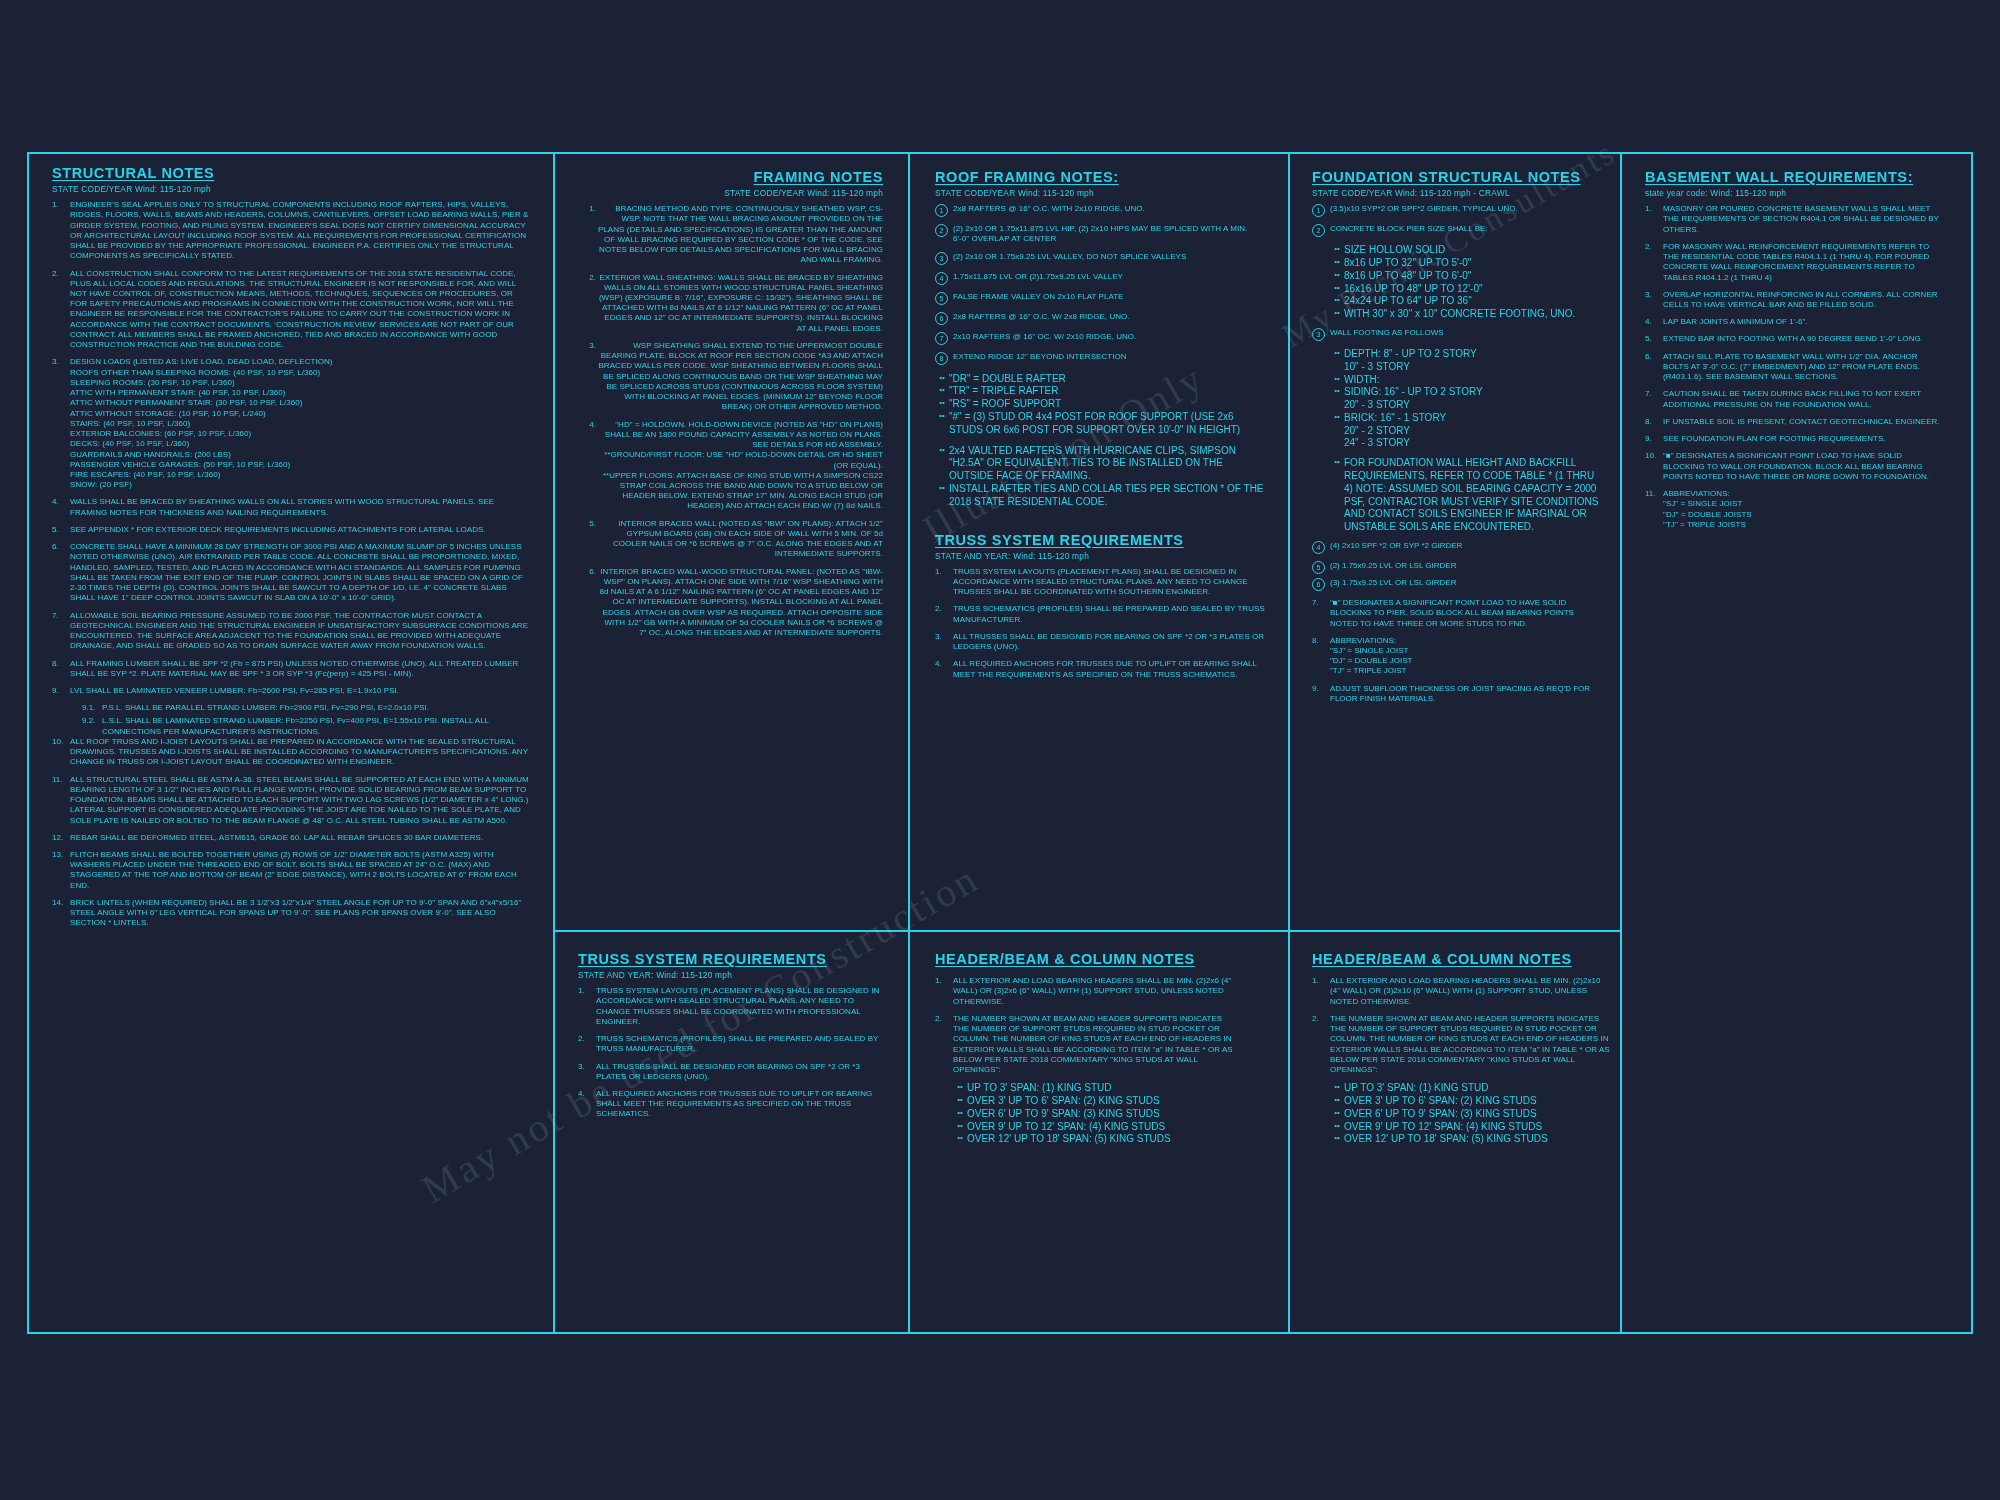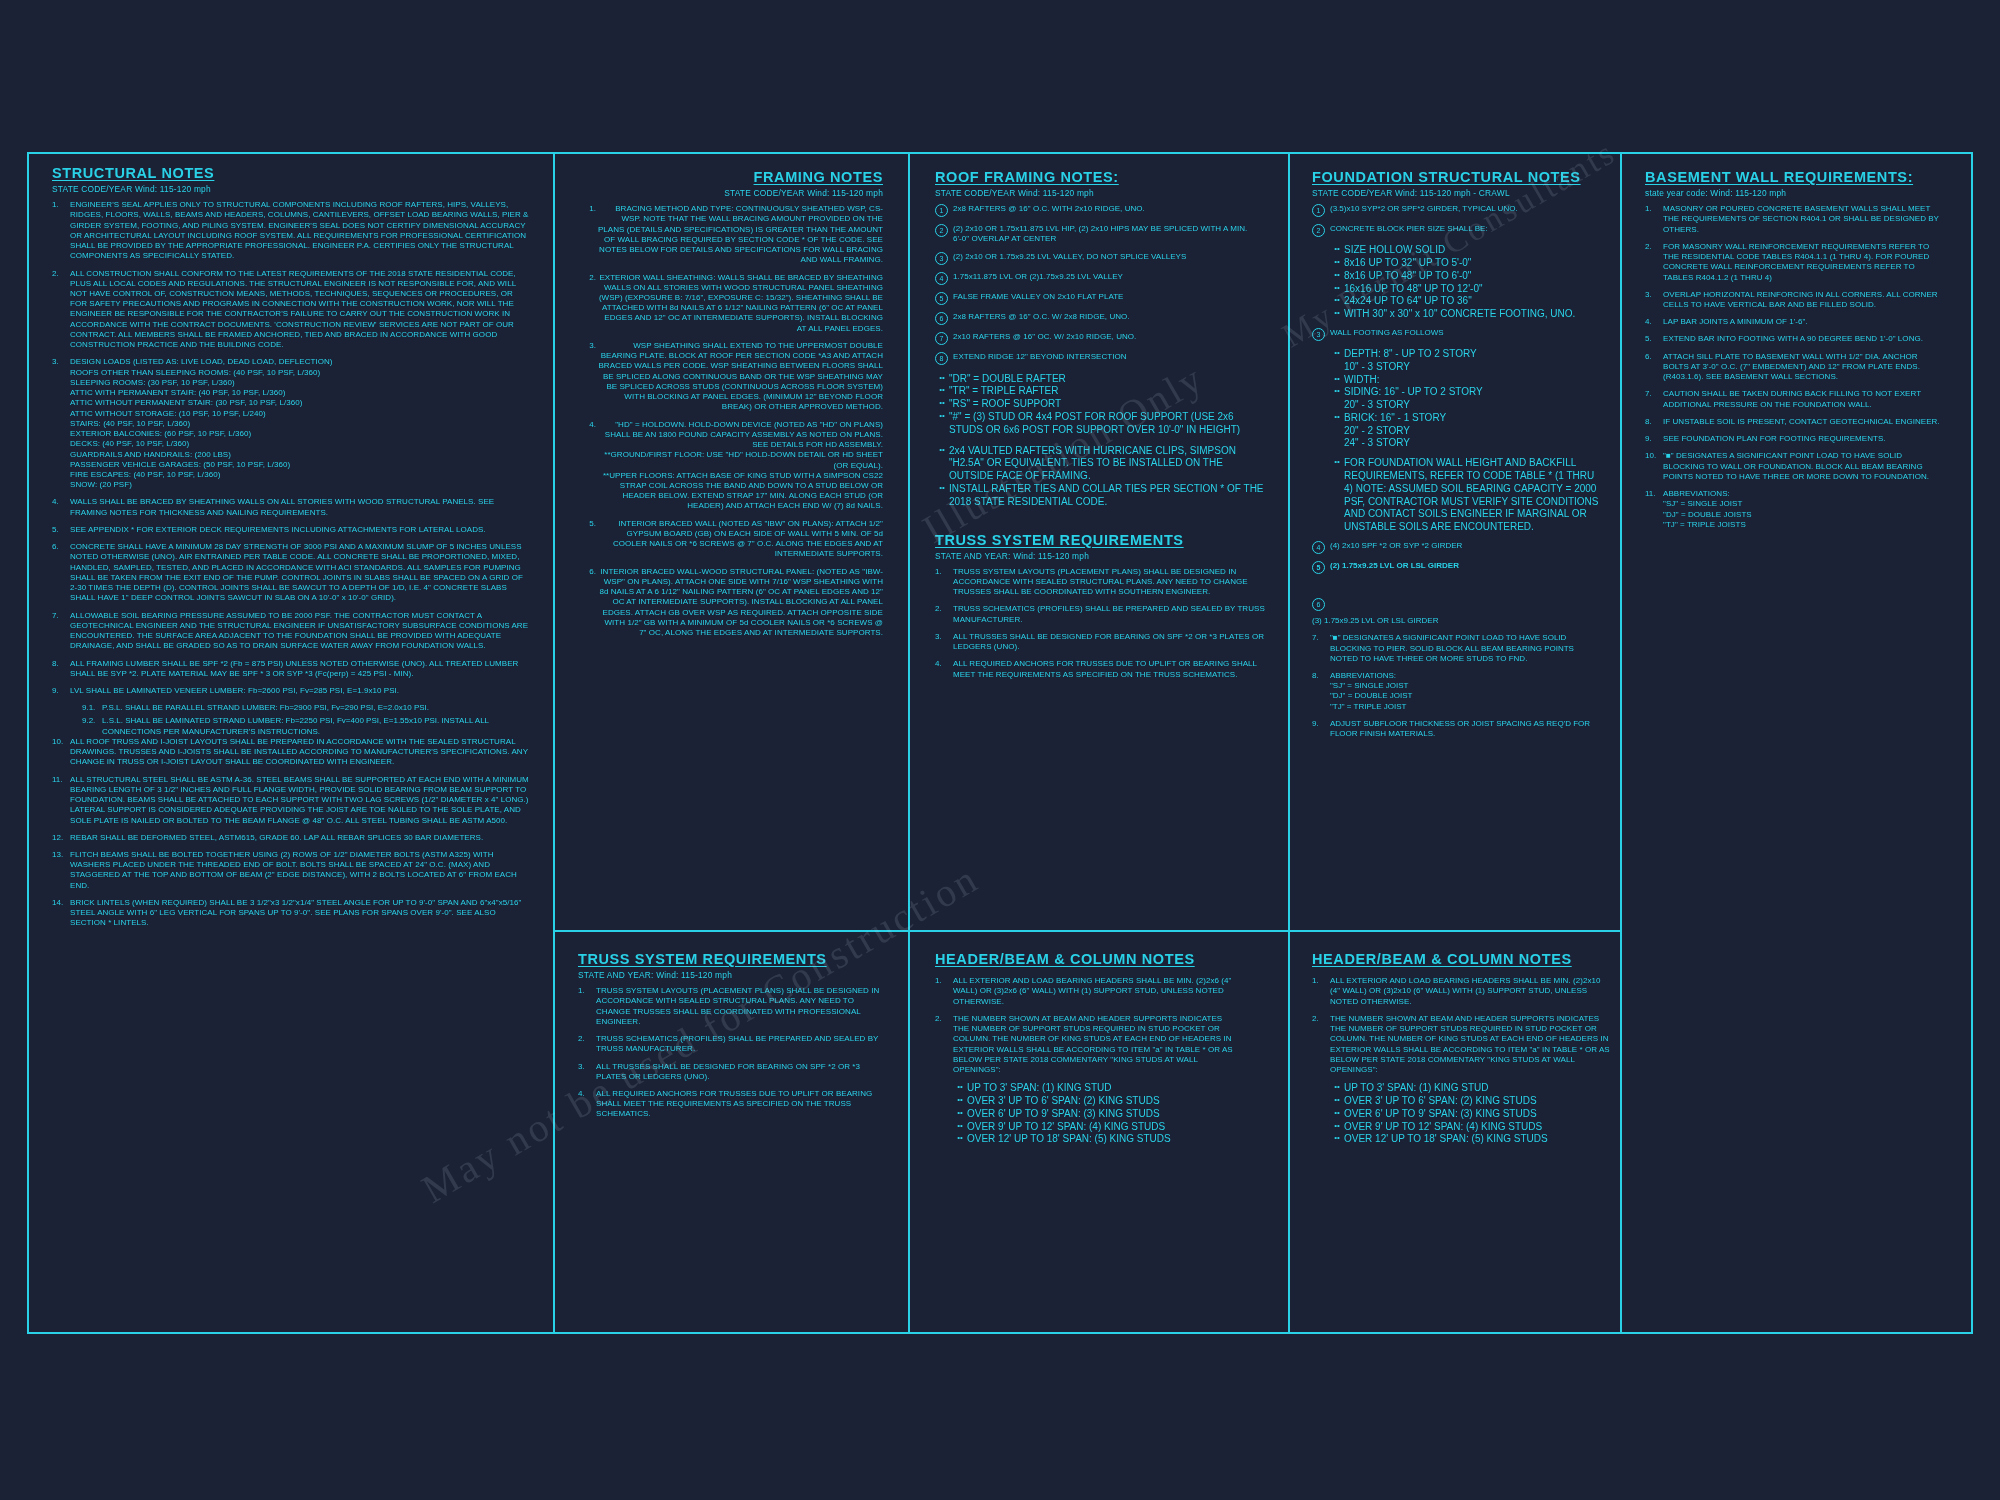--- a/index.html
+++ b/index.html
@@ -374,25 +374,25 @@
         <ul class="bullets" style="margin-left: 18px; margin-bottom: 7px;">
           <li>
             <span class="b">••</span>
             <span class="t">FOR FOUNDATION WALL HEIGHT AND BACKFILL REQUIREMENTS, REFER TO CODE TABLE * (1 THRU 4) NOTE: ASSUMED SOIL BEARING CAPACITY = 2000 PSF, CONTRACTOR MUST VERIFY SITE CONDITIONS AND CONTACT SOILS ENGINEER IF MARGINAL OR UNSTABLE SOILS ARE ENCOUNTERED.</span>
           </li>
         </ul>
         <div style="display: flex; margin-bottom: 7px;">
           <span class="num" style="width: 18px; flex: 0 0 18px; font-size: 8px;"><span class="circ">4</span></span>
           <span class="txt" style="font-size: 8px; line-height: 1.28; white-space: pre-line;">(4) 2x10 SPF *2 OR SYP *2 GIRDER</span>
         </div>
-        <div style="display: flex; margin-bottom: 24px; font-weight: bold;">
+        <div style="display: flex; margin-bottom: 4px;">
           <span class="num" style="width: 18px; flex: 0 0 18px; font-size: 8px;"><span class="circ">5</span></span>
           <span class="txt" style="font-size: 8px; line-height: 1.28; white-space: pre-line;">(2) 1.75x9.25 LVL OR LSL GIRDER</span>
         </div>
-        <div style="display: flex; margin-bottom: 7px; flex-direction: column;">
+        <div style="display: flex; margin-bottom: 7px;">
           <span class="num" style="width: 18px; flex: 0 0 18px; font-size: 8px;"><span class="circ">6</span></span>
           <span class="txt" style="font-size: 8px; line-height: 1.28; white-space: pre-line;">(3) 1.75x9.25 LVL OR LSL GIRDER</span>
         </div>
         <div style="display: flex; margin-bottom: 7px;">
           <span class="num" style="width: 18px; flex: 0 0 18px; font-size: 8px;">7.</span>
           <span class="txt" style="font-size: 8px; line-height: 1.28; white-space: pre-line;">"■" DESIGNATES A SIGNIFICANT POINT LOAD TO HAVE SOLID BLOCKING TO PIER. SOLID BLOCK ALL BEAM BEARING POINTS NOTED TO HAVE THREE OR MORE STUDS TO FND.</span>
         </div>
         <div style="display: flex; margin-bottom: 7px;">
           <span class="num" style="width: 18px; flex: 0 0 18px; font-size: 8px;">8.</span>
           <span class="txt" style="font-size: 8px; line-height: 1.28; white-space: pre-line;">ABBREVIATIONS:

